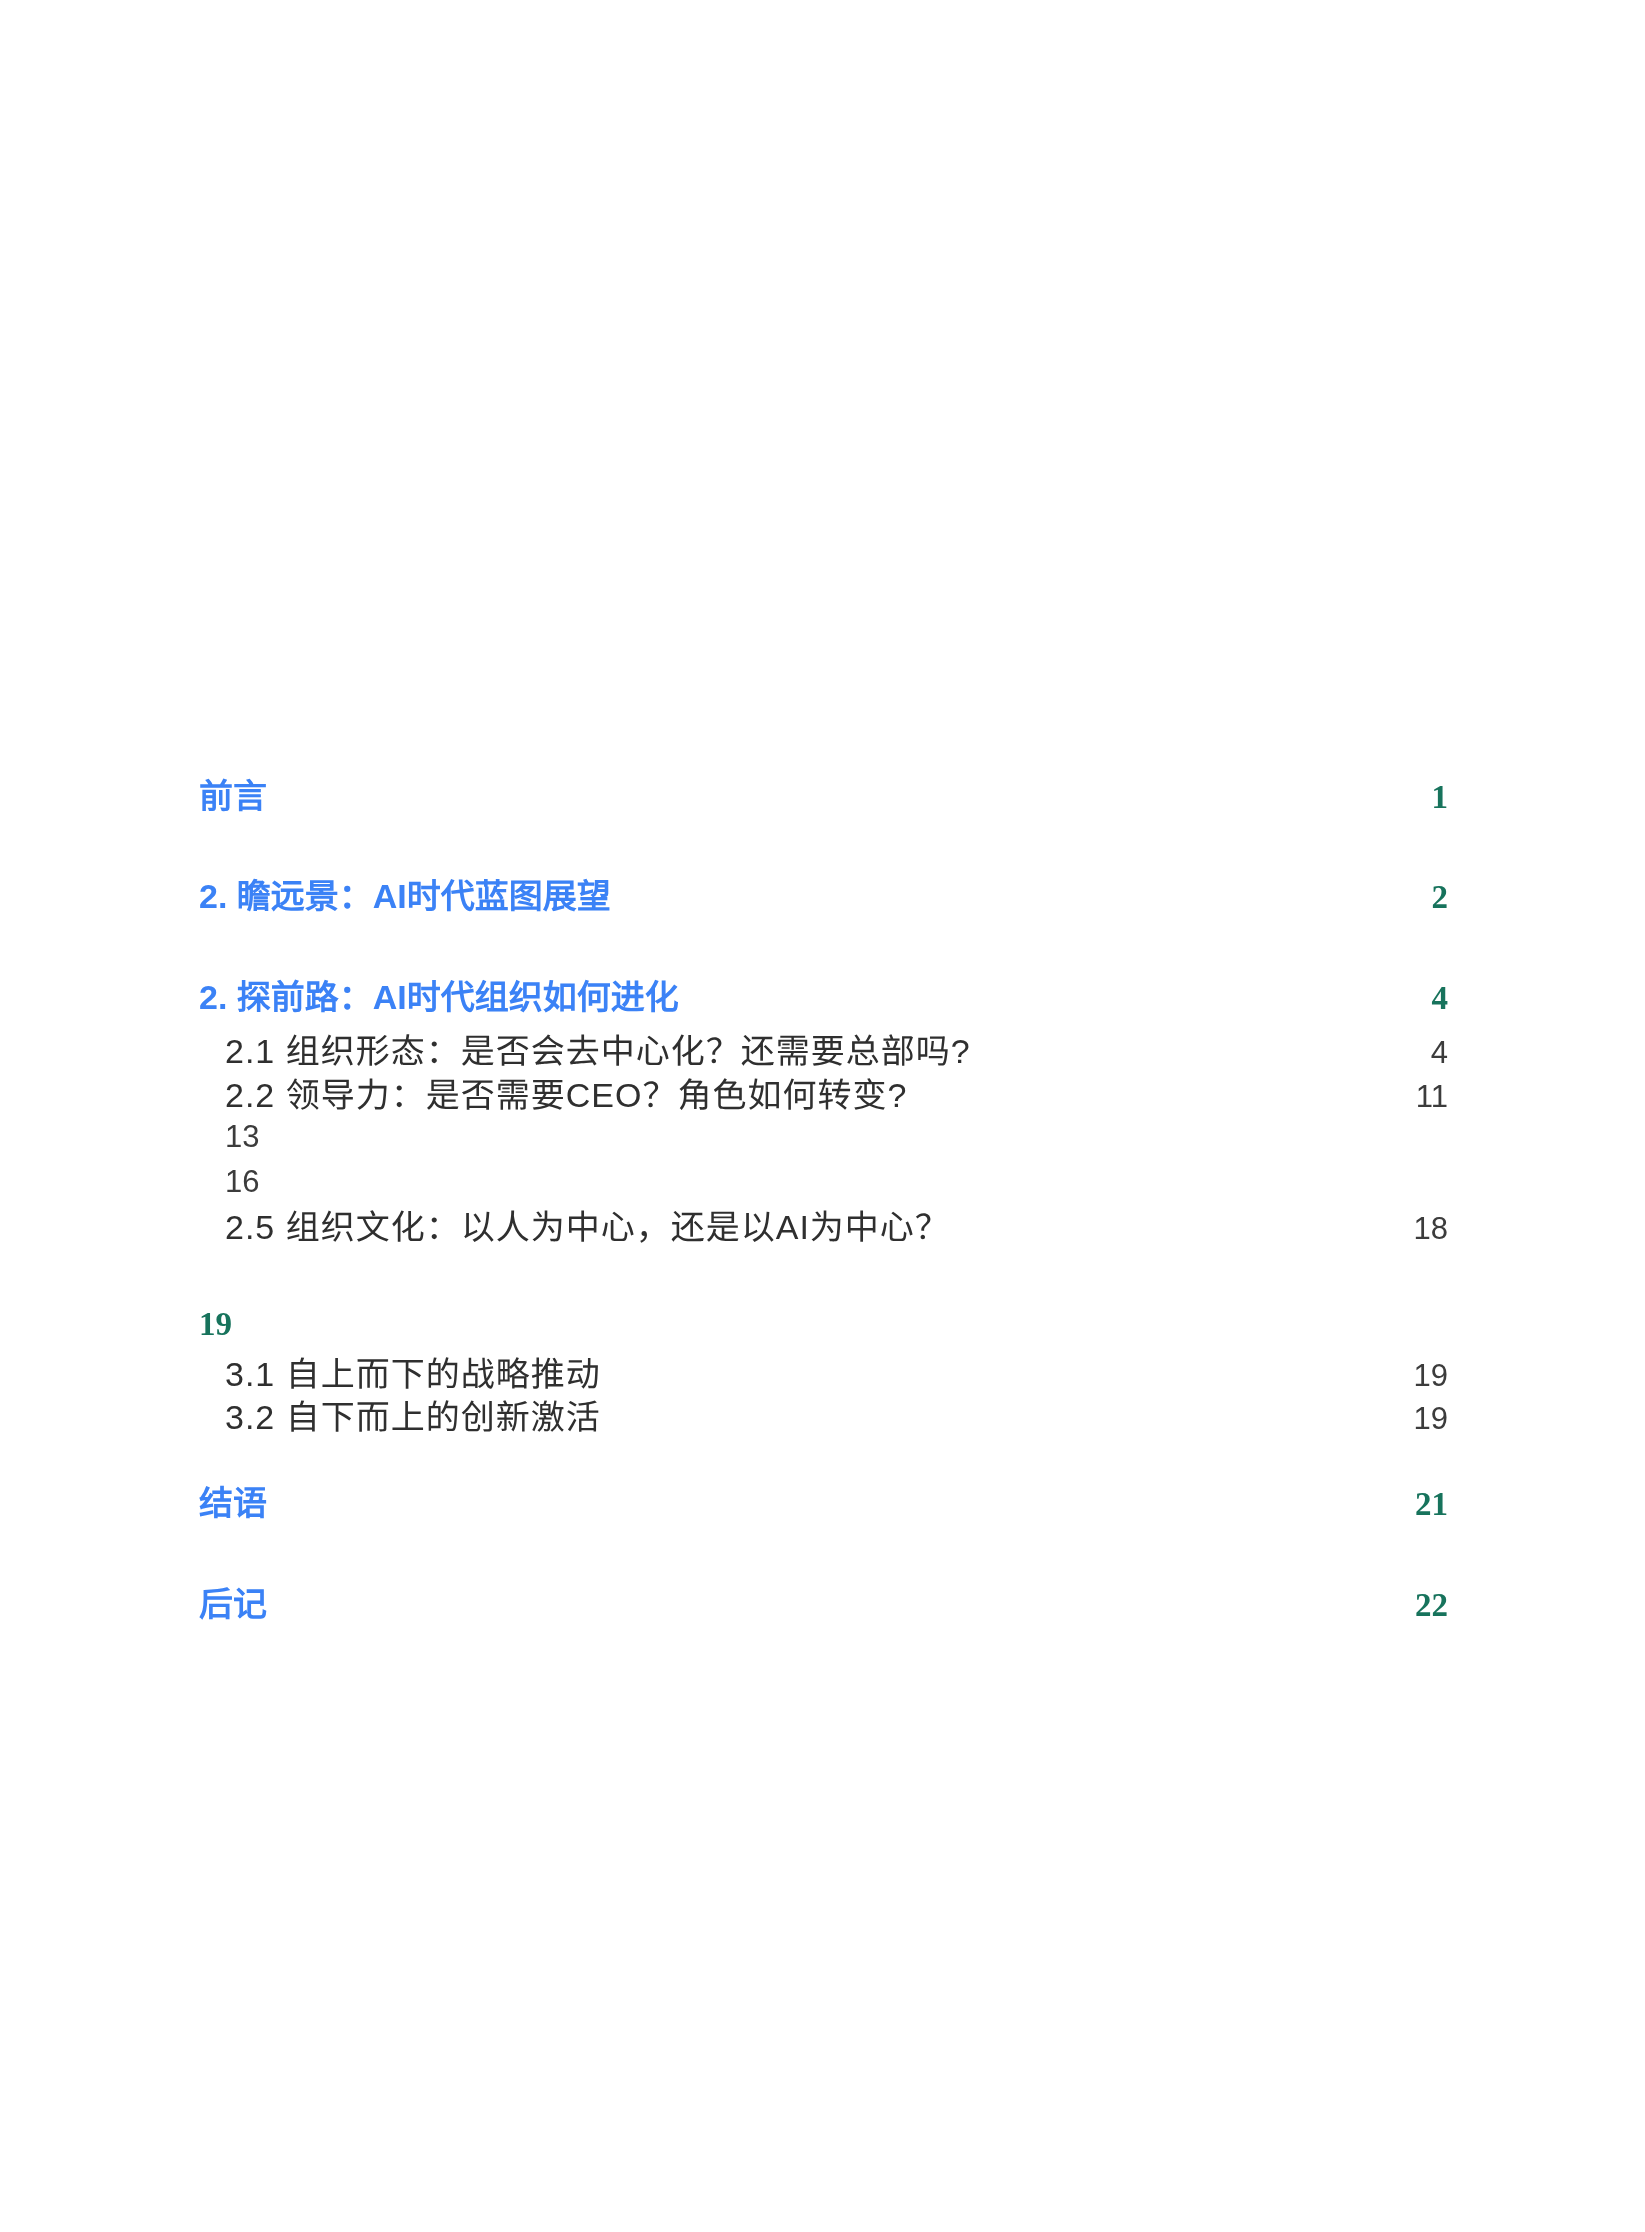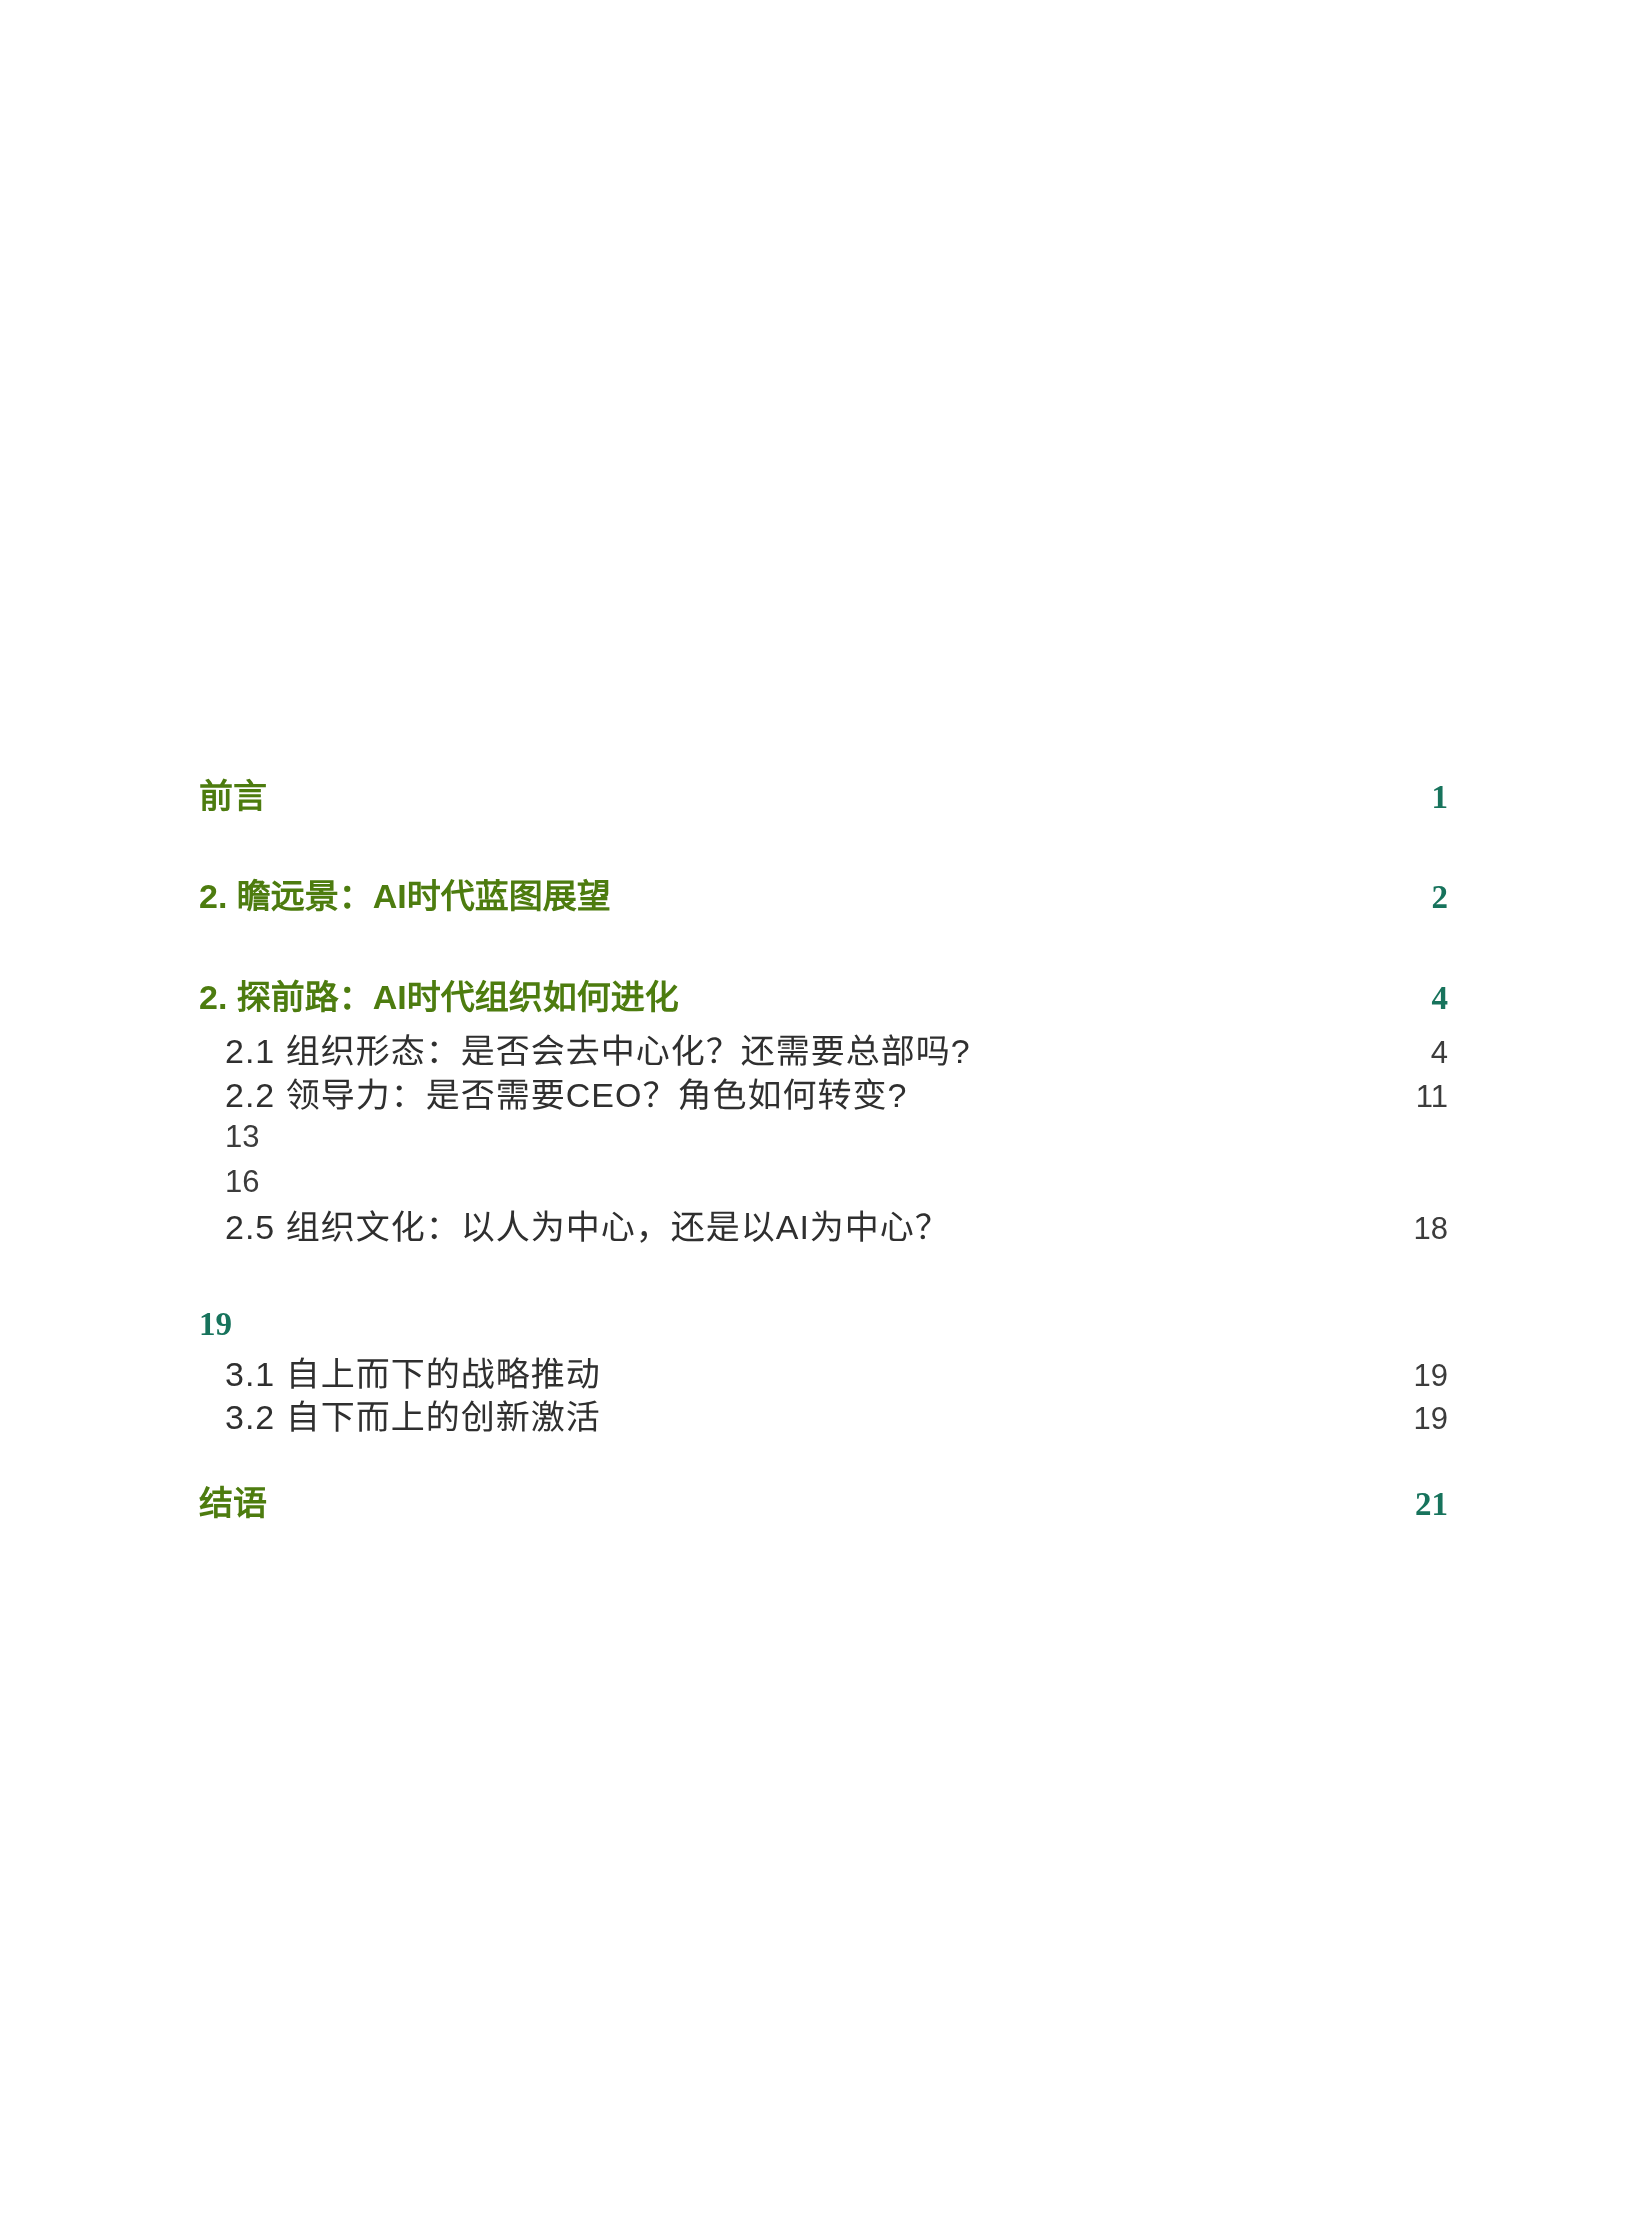--- a/index.html
+++ b/index.html
@@ -41,21 +41,21 @@
     align-items: baseline;
     line-height: 1;
     cursor: pointer;
   }
   .toc-row.level2 {
     left: 225px;
   }
   .toc-row.level1 .toc-label {
     font-size: 34px;
     font-weight: 700;
-    color: #4d7c0f;
+    color: #3b82f6;
   }
   .toc-row.level1 .toc-page {
     font-family: "Liberation Serif", "DejaVu Serif", serif;
     font-size: 33px;
     font-weight: 700;
     color: #17735C;
   }
   .toc-row.level2 .toc-label {
     font-size: 34px;
     font-weight: 400;
@@ -126,16 +126,20 @@
     <div class="toc-row level2" style="top:1400px">
       <span class="toc-label">3.2 自下而上的创新激活</span>
       <span class="toc-page">19</span>
     </div>
 
     <div class="toc-row level1" style="top:1486px">
       <span class="toc-label">结语</span>
       <span class="toc-page">21</span>
     </div>
 
+    <div class="toc-row level1" style="top:1587px">
+      <span class="toc-label">后记</span>
+      <span class="toc-page">22</span>
+    </div>
 
   </nav>
 </div>
 
 
 </body></html>

